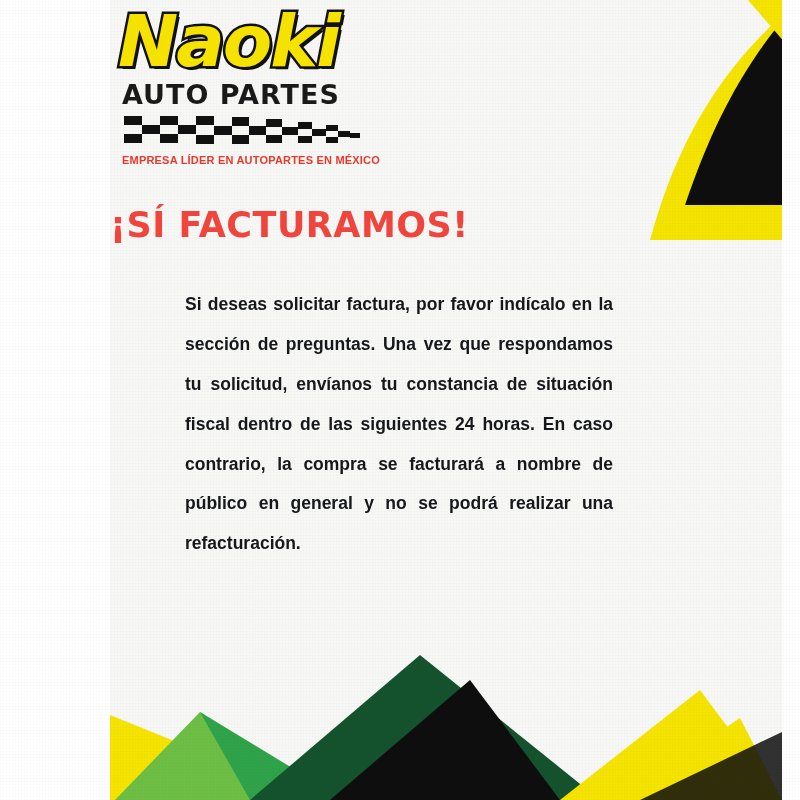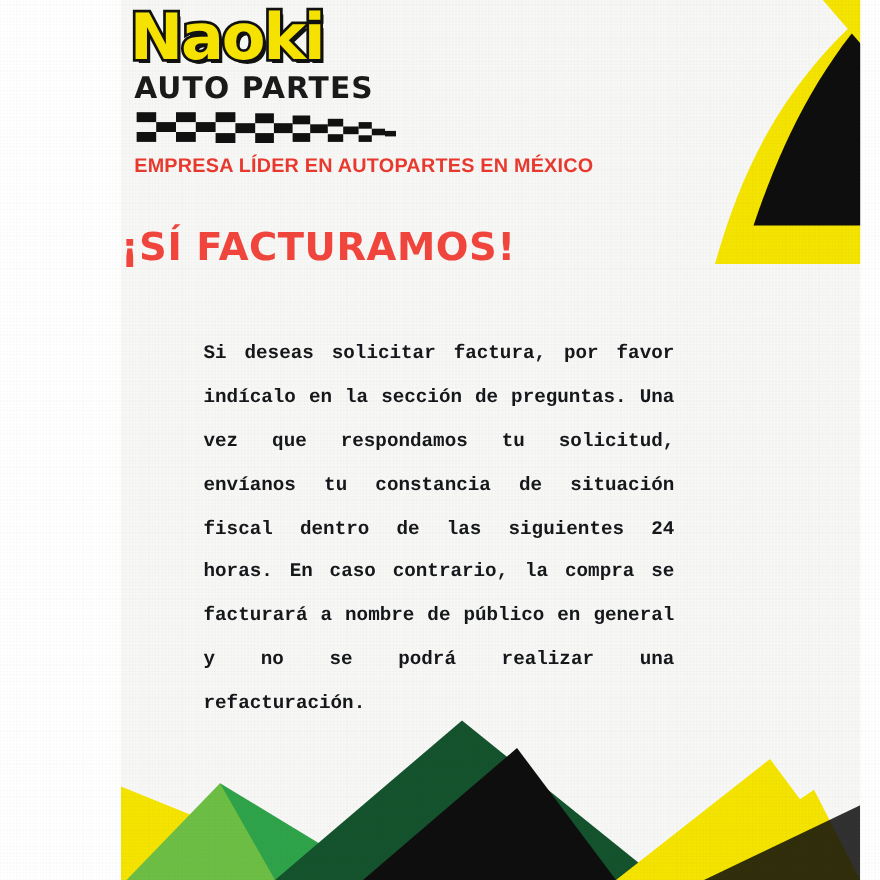--- a/index.html
+++ b/index.html
@@ -73,21 +73,22 @@
   
   .logo-block {
     position: absolute;
     left: 118px;
     top: 6px;
     width: 300px;
   }
   .brand-wordmark {
     font-family: "DejaVu Sans", sans-serif;
     font-weight: bold;
-    font-size: 58px;
+    font-style: italic;
+    font-size: 72px;
     line-height: 0.98;
     letter-spacing: -2px;
     color: #f5e200;
     -webkit-text-stroke: 5px #111111;
     paint-order: stroke fill;
     text-shadow: 3px 3px 0 #111111;
     margin: 0;
     white-space: nowrap;
   }
   .brand-sub {
@@ -104,21 +105,21 @@
   .flag {
     margin: 4px 0 0 6px;
     width: 240px;
     height: 38px;
   }
   .flag svg { display: block; }
 
   .brand-tagline {
     font-family: "Liberation Sans", sans-serif;
     font-weight: bold;
-    font-size: 18px;
+    font-size: 11px;
     letter-spacing: 0.2px;
     color: #e8392f;
     margin: 2px 0 0 4px;
     white-space: nowrap;
   }
 
   
   .headline {
     position: absolute;
     left: 110px;
@@ -128,25 +129,25 @@
     font-weight: bold;
     font-size: 35px;
     letter-spacing: 0.5px;
     color: #f0453c;
   }
 
   
   .body-text {
     position: absolute;
     left: 185px;
-    top: 302px;
+    top: 285px;
     width: 428px;
     text-align: justify;
     text-align-last: left;
-    font-family: Liberation Mono, monospace;
+    font-family: Liberation Sans, sans-serif;
     font-weight: bold;
     font-size: 17.5px;
     line-height: 2.28;
     color: #15171a;
   }
 </style>
 </head>
 <body>
 
 <div class="poster">

